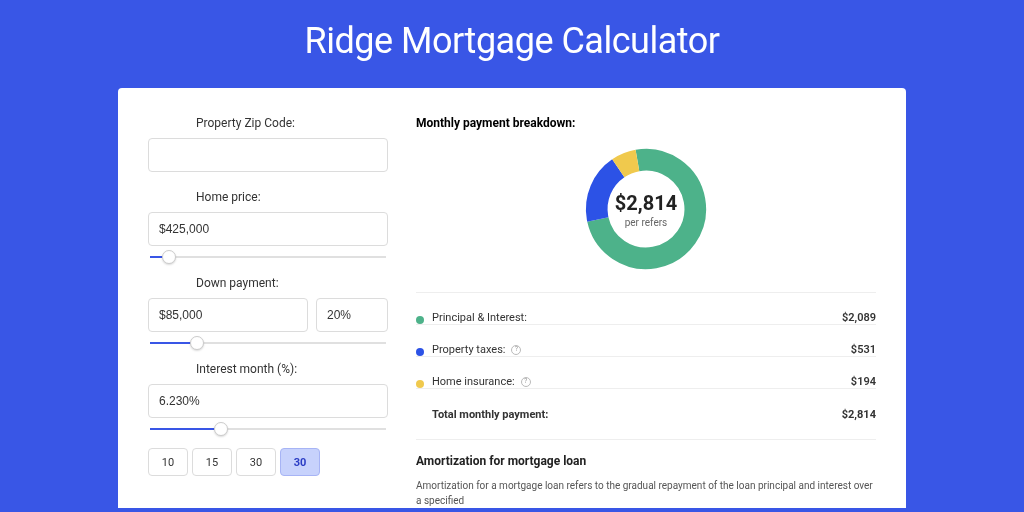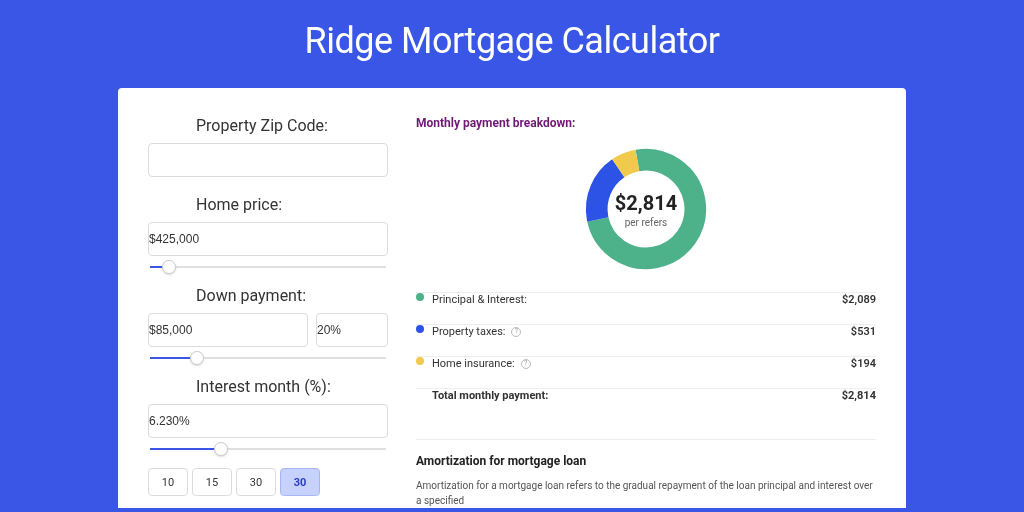--- a/index.html
+++ b/index.html
@@ -31,31 +31,31 @@
     flex: 0 0 240px;
     display: flex;
     flex-direction: column;
   }
   .right {
     flex: 1;
     display: flex;
     flex-direction: column;
   }
   .field-label {
-    font-size: 16px;
+    font-size: 12px;
     color: #333;
     margin-bottom: 8px;
     padding-left: 48px;
   }
   .input {
     width: 100%;
     height: 34px;
     border: 1px solid #dcdcdc;
     border-radius: 4px;
-    padding: 0 0;
+    padding: 0 10px;
     font-size: 12px;
     color: #333;
     background: #fff;
   }
   .field { margin-bottom: 4px; }
   .field.zip { margin-bottom: 18px; }
   .slider-wrap {
     position: relative;
     height: 14px;
     margin: 0 2px 12px 2px;
@@ -101,21 +101,21 @@
   }
   .period-btn.selected {
     background: #c7d2fc;
     border-color: #a7b4f5;
     color: #2a3cc4;
     font-weight: 700;
   }
   .section-title {
     font-size: 12px;
     font-weight: 700;
-    color: #701a75;
+    color: #000000;
     margin-bottom: 14px;
   }
   .donut-wrap {
     display: flex;
     justify-content: center;
     margin-bottom: 18px;
   }
   .donut {
     position: relative;
     width: 130px; height: 130px;
@@ -129,21 +129,21 @@
     align-items: center;
     justify-content: center;
   }
   .donut-amount { font-size: 20px; font-weight: 700; color: #222; }
   .donut-sub { font-size: 10px; color: #666; margin-top: 2px; }
   .legend {
     border-top: 1px solid #eee;
   }
   .legend-row {
     display: flex;
-    align-items: flex-start;
+    align-items: flex-end;
     height: 32px;
     border-bottom: 1px solid #eee;
     font-size: 11px;
     color: #333;
   }
   .legend-row.total { font-weight: 700; border-bottom: none; }
   .dot {
     width: 8px; height: 8px; border-radius: 50%;
     margin-right: 8px;
     flex: 0 0 8px;

